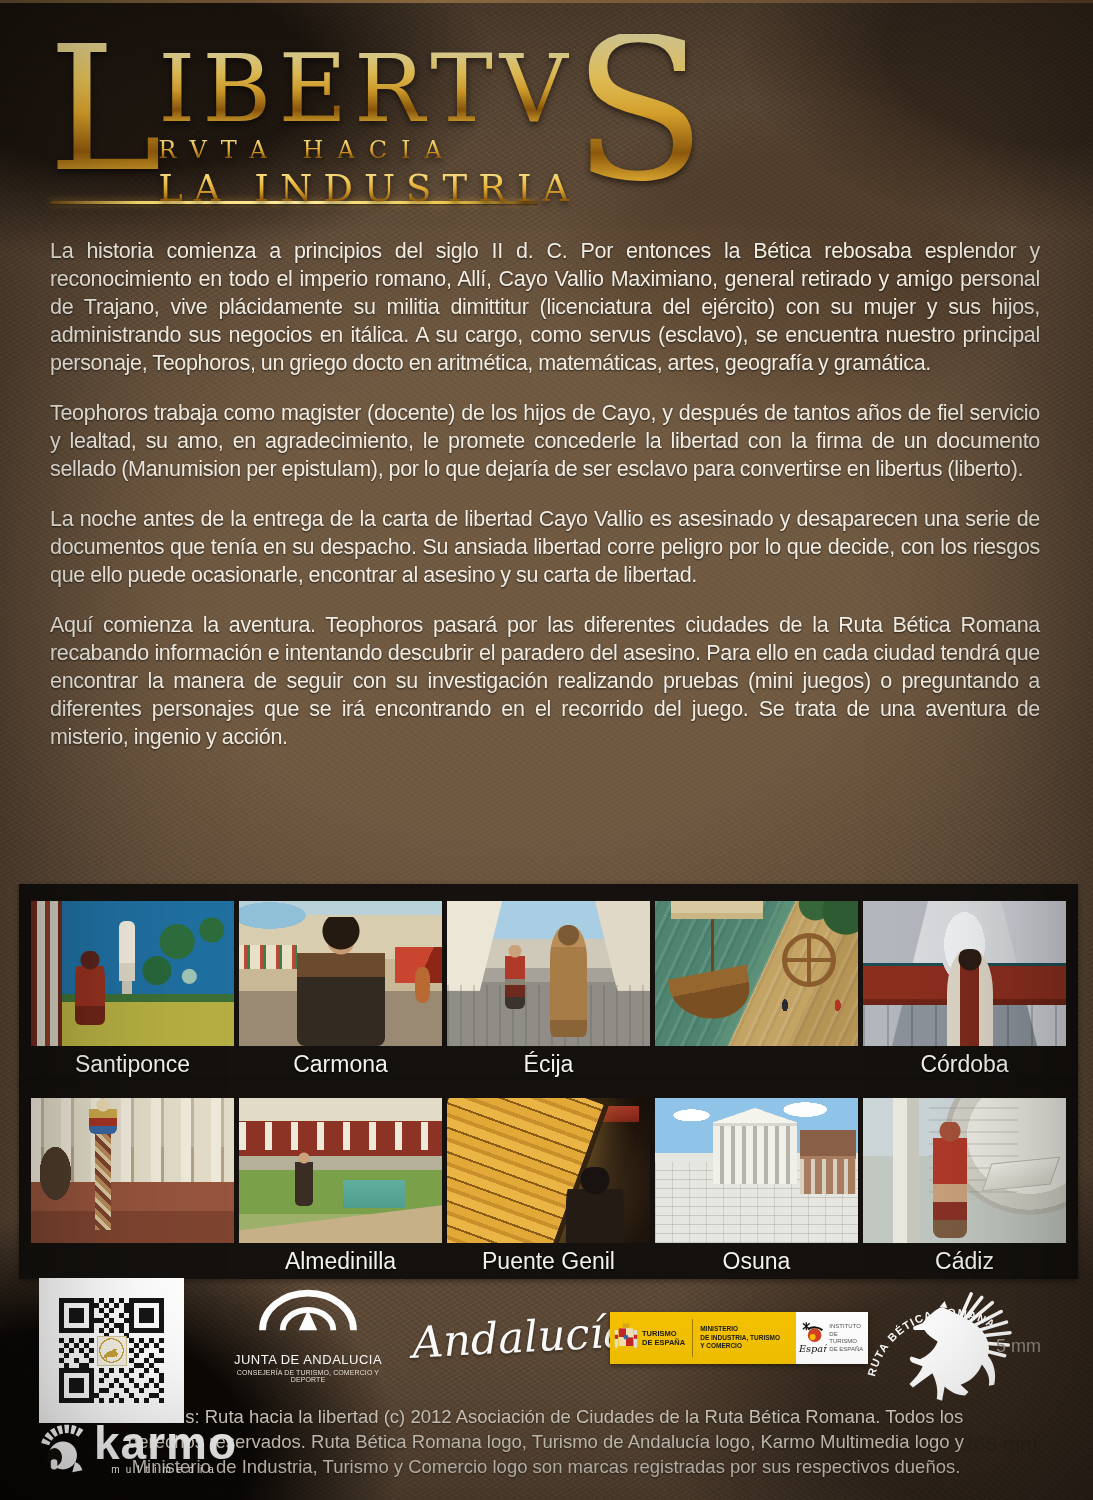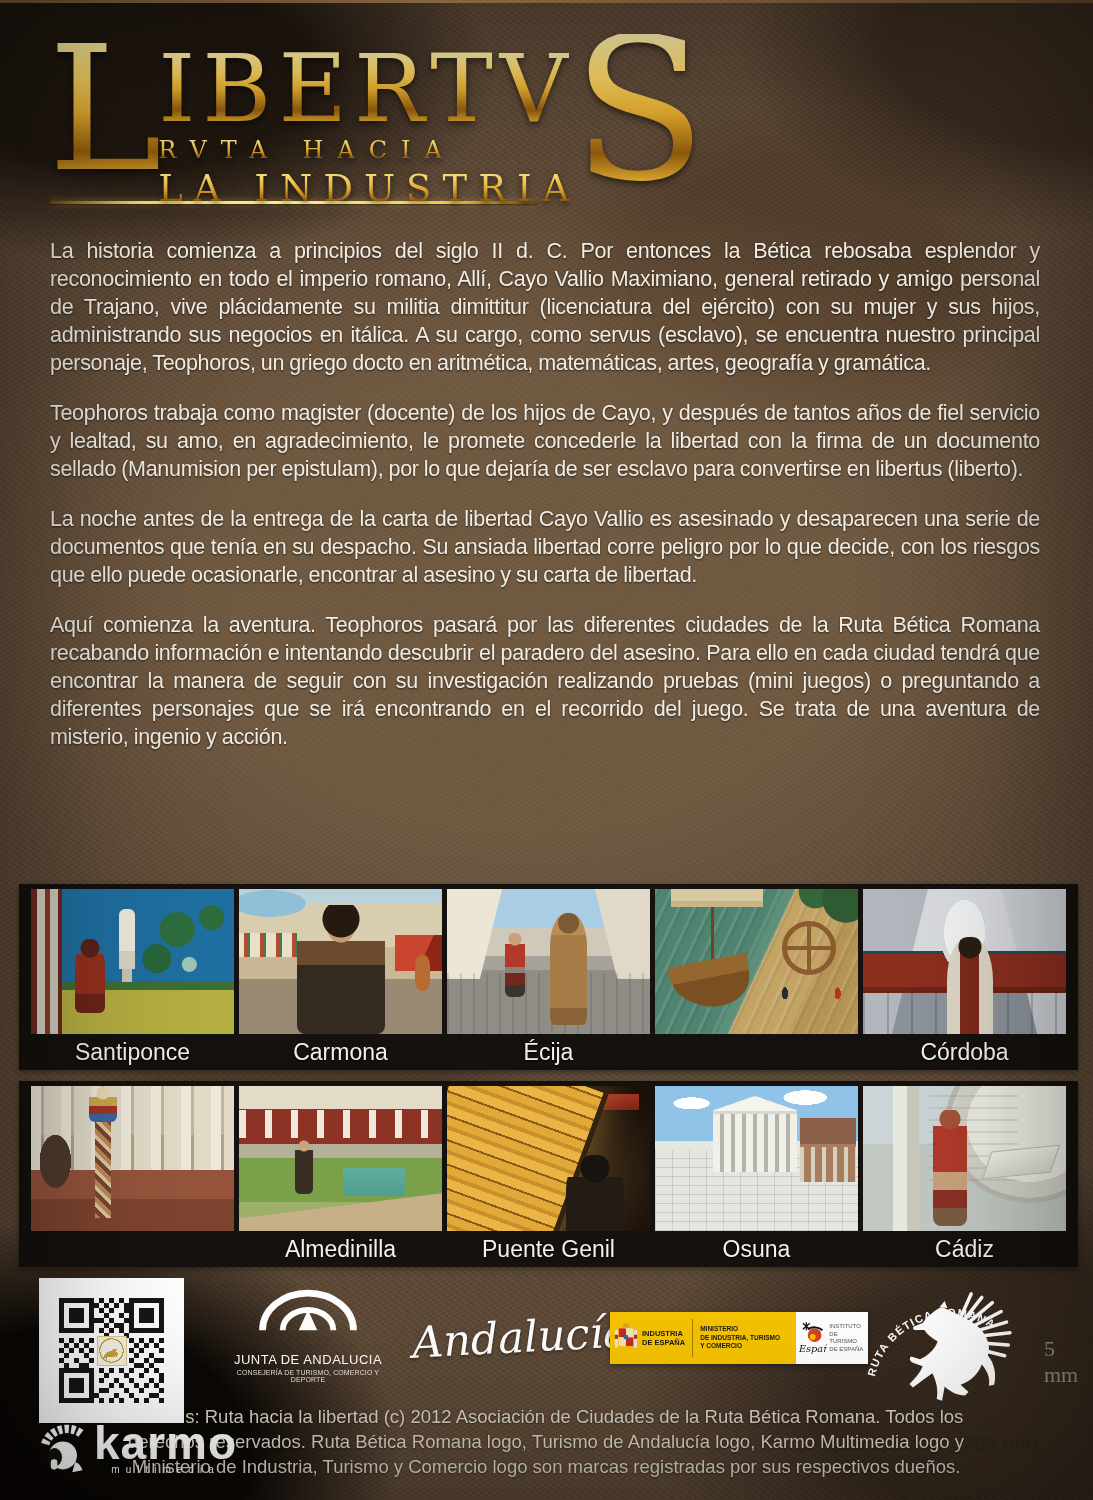--- a/index.html
+++ b/index.html
@@ -37,21 +37,21 @@
     background:linear-gradient(90deg,#6a4510,#f5d76e 18%,#ffeda2 50%,#efc64c 82%,#6a4510);
     box-shadow:0 0 7px rgba(255,200,80,.45),0 1px 2px rgba(0,0,0,.6);}
 
   
   #story{position:absolute;left:50px;top:237px;width:990px;z-index:10;
     color:#f2ede3;font-size:21.5px;line-height:28px;letter-spacing:-.3px;word-spacing:-.5px;
     text-align:justify;text-shadow:0 1px 2px rgba(0,0,0,.65);}
   #story p{margin:0 0 22px 0;}
 
   
-  .band{position:absolute;left:19px;width:1059px;background:#14110e;z-index:10;padding-top:5px;
+  .band{position:absolute;left:19px;width:1059px;background:#14110e;z-index:10;padding-top:17px;
     box-shadow:0 2px 6px rgba(0,0,0,.4);}
   #row1{top:884px;} #row2{top:1081px;}
   .cells{display:flex;justify-content:center;gap:5px;}
   .cell{width:203px;display:flex;flex-direction:column;}
   .thumb{position:relative;width:203px;height:145px;overflow:hidden;background:#666;}
   .thumb::before,.thumb::after{content:"";position:absolute;}
   .cap{height:36px;display:flex;align-items:center;justify-content:center;
     color:#f4f1ea;font-size:23px;text-shadow:0 1px 2px #000;}
 
   
@@ -217,21 +217,21 @@
     font-size:43px;color:#fff;transform:rotate(-3deg);text-shadow:0 2px 3px rgba(0,0,0,.4);}
   #gob{left:610px;top:1312px;display:flex;height:52px;box-shadow:0 2px 5px rgba(0,0,0,.4);}
   .gob-yellow{display:flex;align-items:center;background:#f5c300;width:178px;padding:0 4px;gap:4px;}
   .gob-t1{display:flex;flex-direction:column;font-size:7.5px;font-weight:bold;color:#1a1a1a;line-height:1.25;}
   .gob-div{width:1px;height:74%;background:rgba(60,40,0,.45);margin:0 3px;}
   .gob-t2{display:flex;flex-direction:column;font-size:6.5px;font-weight:bold;color:#1a1a1a;line-height:1.3;}
   .gob-white{display:flex;align-items:center;background:#fff;width:68px;padding:0 2px;gap:2px;}
   .inst{display:flex;flex-direction:column;font-size:6px;color:#555;line-height:1.25;}
   #ruta{left:858px;top:1278px;width:184px;height:128px;}
   #mark-arrow{left:1040px;top:1322px;color:#3a2f22;font-size:15px;z-index:13;}
-  #mark5{left:1044px;top:1336px;color:#978f83;font-size:22px;z-index:13;font-family:Liberation Serif, serif;}
+  #mark5{left:996px;top:1336px;color:#978f83;font-size:18px;z-index:13;}
   #mark265{left:962px;top:1384px;color:#2e2519;font-size:21px;opacity:.82;z-index:4;margin-top:48px;}
   #legal{left:96px;top:1404px;width:900px;text-align:center;color:#d8d1c4;font-size:18.5px;
     line-height:25px;z-index:6;text-shadow:0 1px 2px rgba(0,0,0,.5);}
   #karmo{left:34px;top:1420px;display:flex;align-items:flex-start;gap:4px;z-index:12;}
   .karmo-col{display:flex;flex-direction:column;align-items:center;}
   .karmo-name{color:#fff;font-size:46px;font-weight:bold;line-height:1;letter-spacing:1px;}
   .karmo-sub{color:#fff;font-size:10px;letter-spacing:6px;margin-top:-2px;}
 </style>
 </head>
 <body>
@@ -351,21 +351,21 @@
           <rect x="25" y="16" width="4" height="5" fill="#c62828"></rect>
         <rect x="11" y="2" width="8" height="5" fill="#d9a520"></rect>
         <rect x="6" y="8" width="18" height="22" rx="6" fill="#fff"></rect>
         <path d="M6,8 h9 v11 h-9 z" fill="#c62828"></path>
         <path d="M15,19 h9 v11 h-9 z" fill="#c62828"></path>
         <rect x="15" y="8" width="9" height="11" fill="#f3e3b2"></rect>
         <rect x="6" y="19" width="9" height="11" fill="#f3e3b2"></rect>
         <circle cx="15" cy="19" r="3" fill="#3a66a0"></circle>
       </svg>
       <div class="gob-t1">
-        <span>INDUSTRIA</span>
+        <span>TURISMO</span>
         <span>DE ESPAÑA</span>
       </div>
       <div class="gob-div"></div>
       <div class="gob-t2">
         <span>MINISTERIO</span>
         <span>DE INDUSTRIA, TURISMO</span>
         <span>Y COMERCIO</span>
       </div>
     </div>
     <div class="gob-white">

